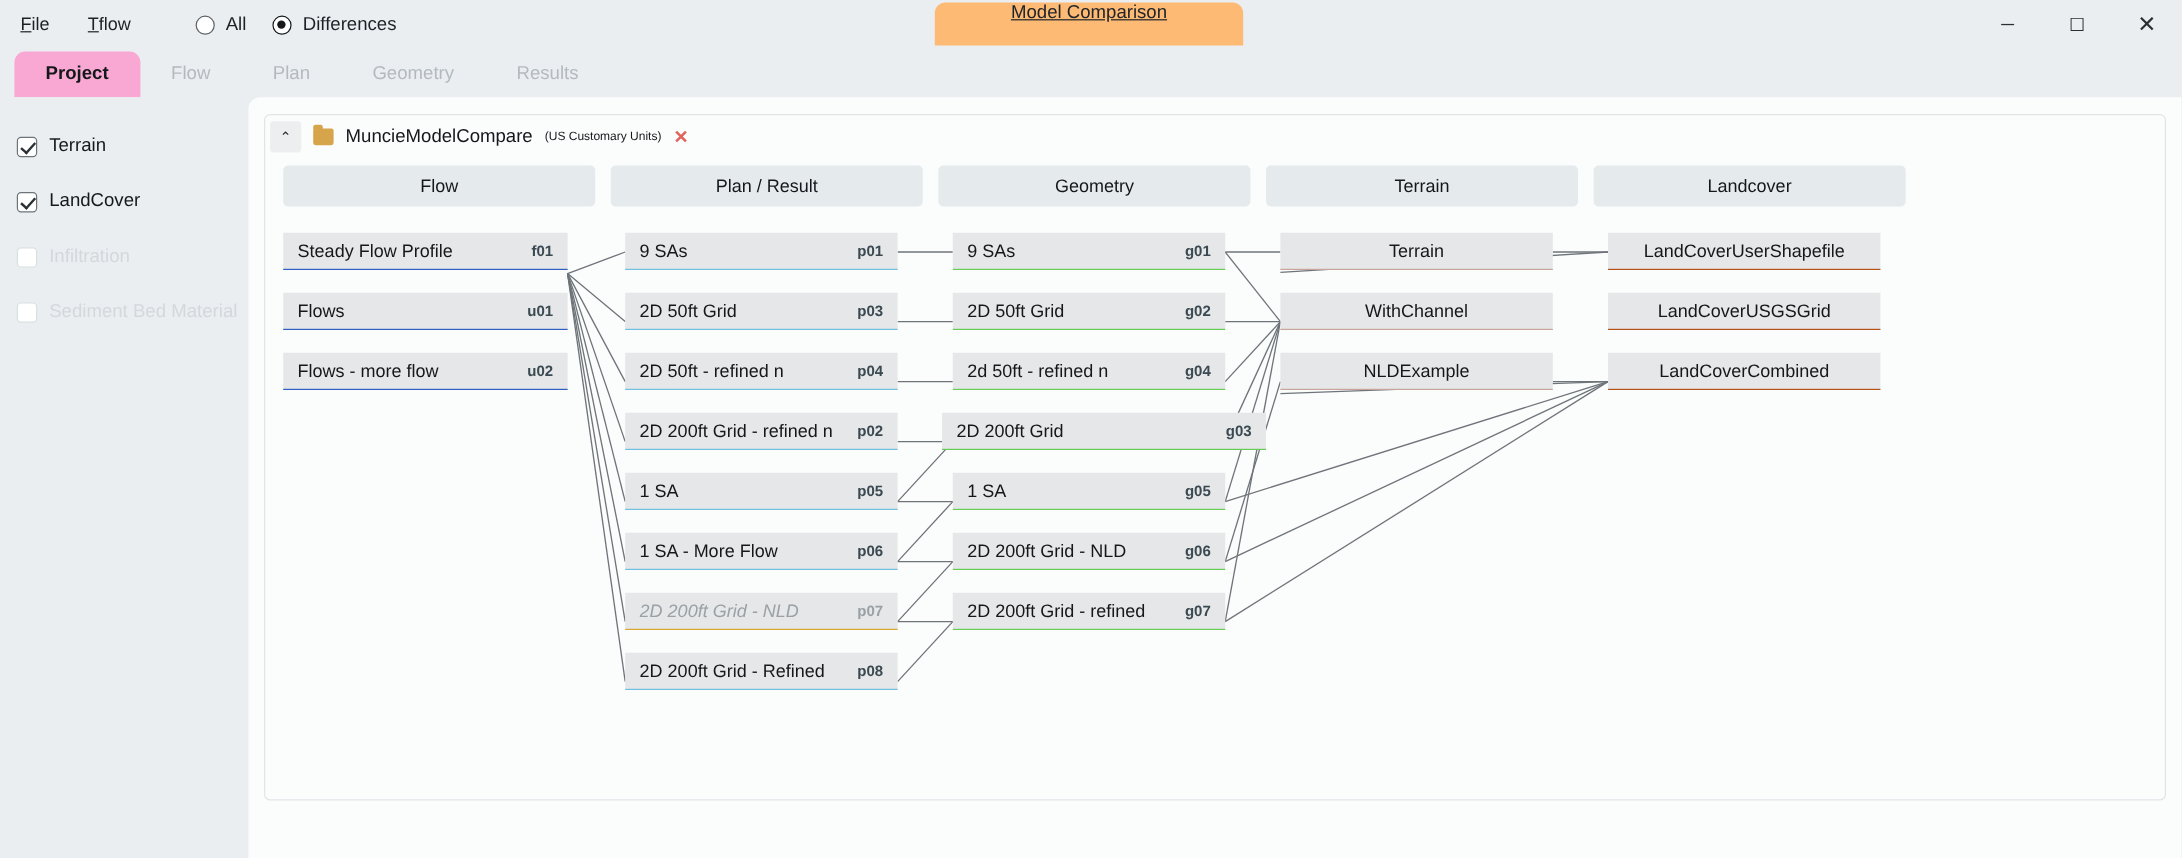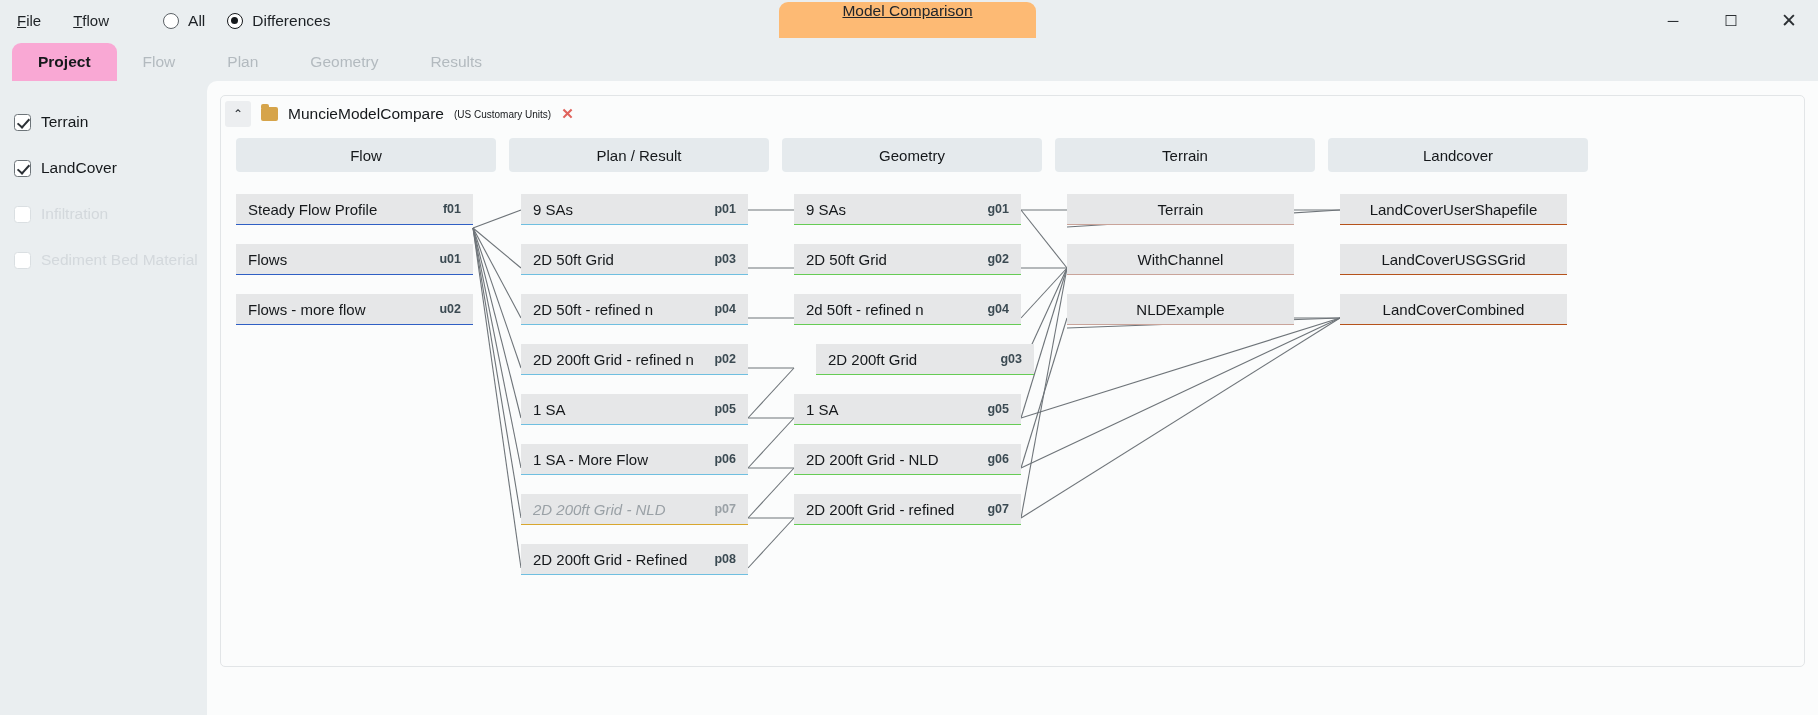--- a/index.html
+++ b/index.html
@@ -447,21 +447,21 @@
           <span class="nid">g01</span>
         </div>
         <div class="node" style="left:573px; top:112px; width:227px; border-bottom:1.6px solid #66cc55;">
           <span class="nlabel">2D 50ft Grid</span>
           <span class="nid">g02</span>
         </div>
         <div class="node" style="left:573px; top:162px; width:227px; border-bottom:1.6px solid #66cc55;">
           <span class="nlabel">2d 50ft - refined n</span>
           <span class="nid">g04</span>
         </div>
-        <div class="node" style="left:595px; top:212px; width:218px; border-bottom:1.6px solid #66cc55;align-items:center;">
+        <div class="node" style="left:564px; top:212px; width:270px; border-bottom:1.6px solid #66cc55;align-items:center;">
           <span class="nlabel">2D 200ft Grid</span>
           <span class="nid">g03</span>
         </div>
         <div class="node" style="left:573px; top:262px; width:227px; border-bottom:1.6px solid #66cc55;">
           <span class="nlabel">1 SA</span>
           <span class="nid">g05</span>
         </div>
         <div class="node" style="left:573px; top:312px; width:227px; border-bottom:1.6px solid #66cc55;">
           <span class="nlabel">2D 200ft Grid - NLD</span>
           <span class="nid">g06</span>

